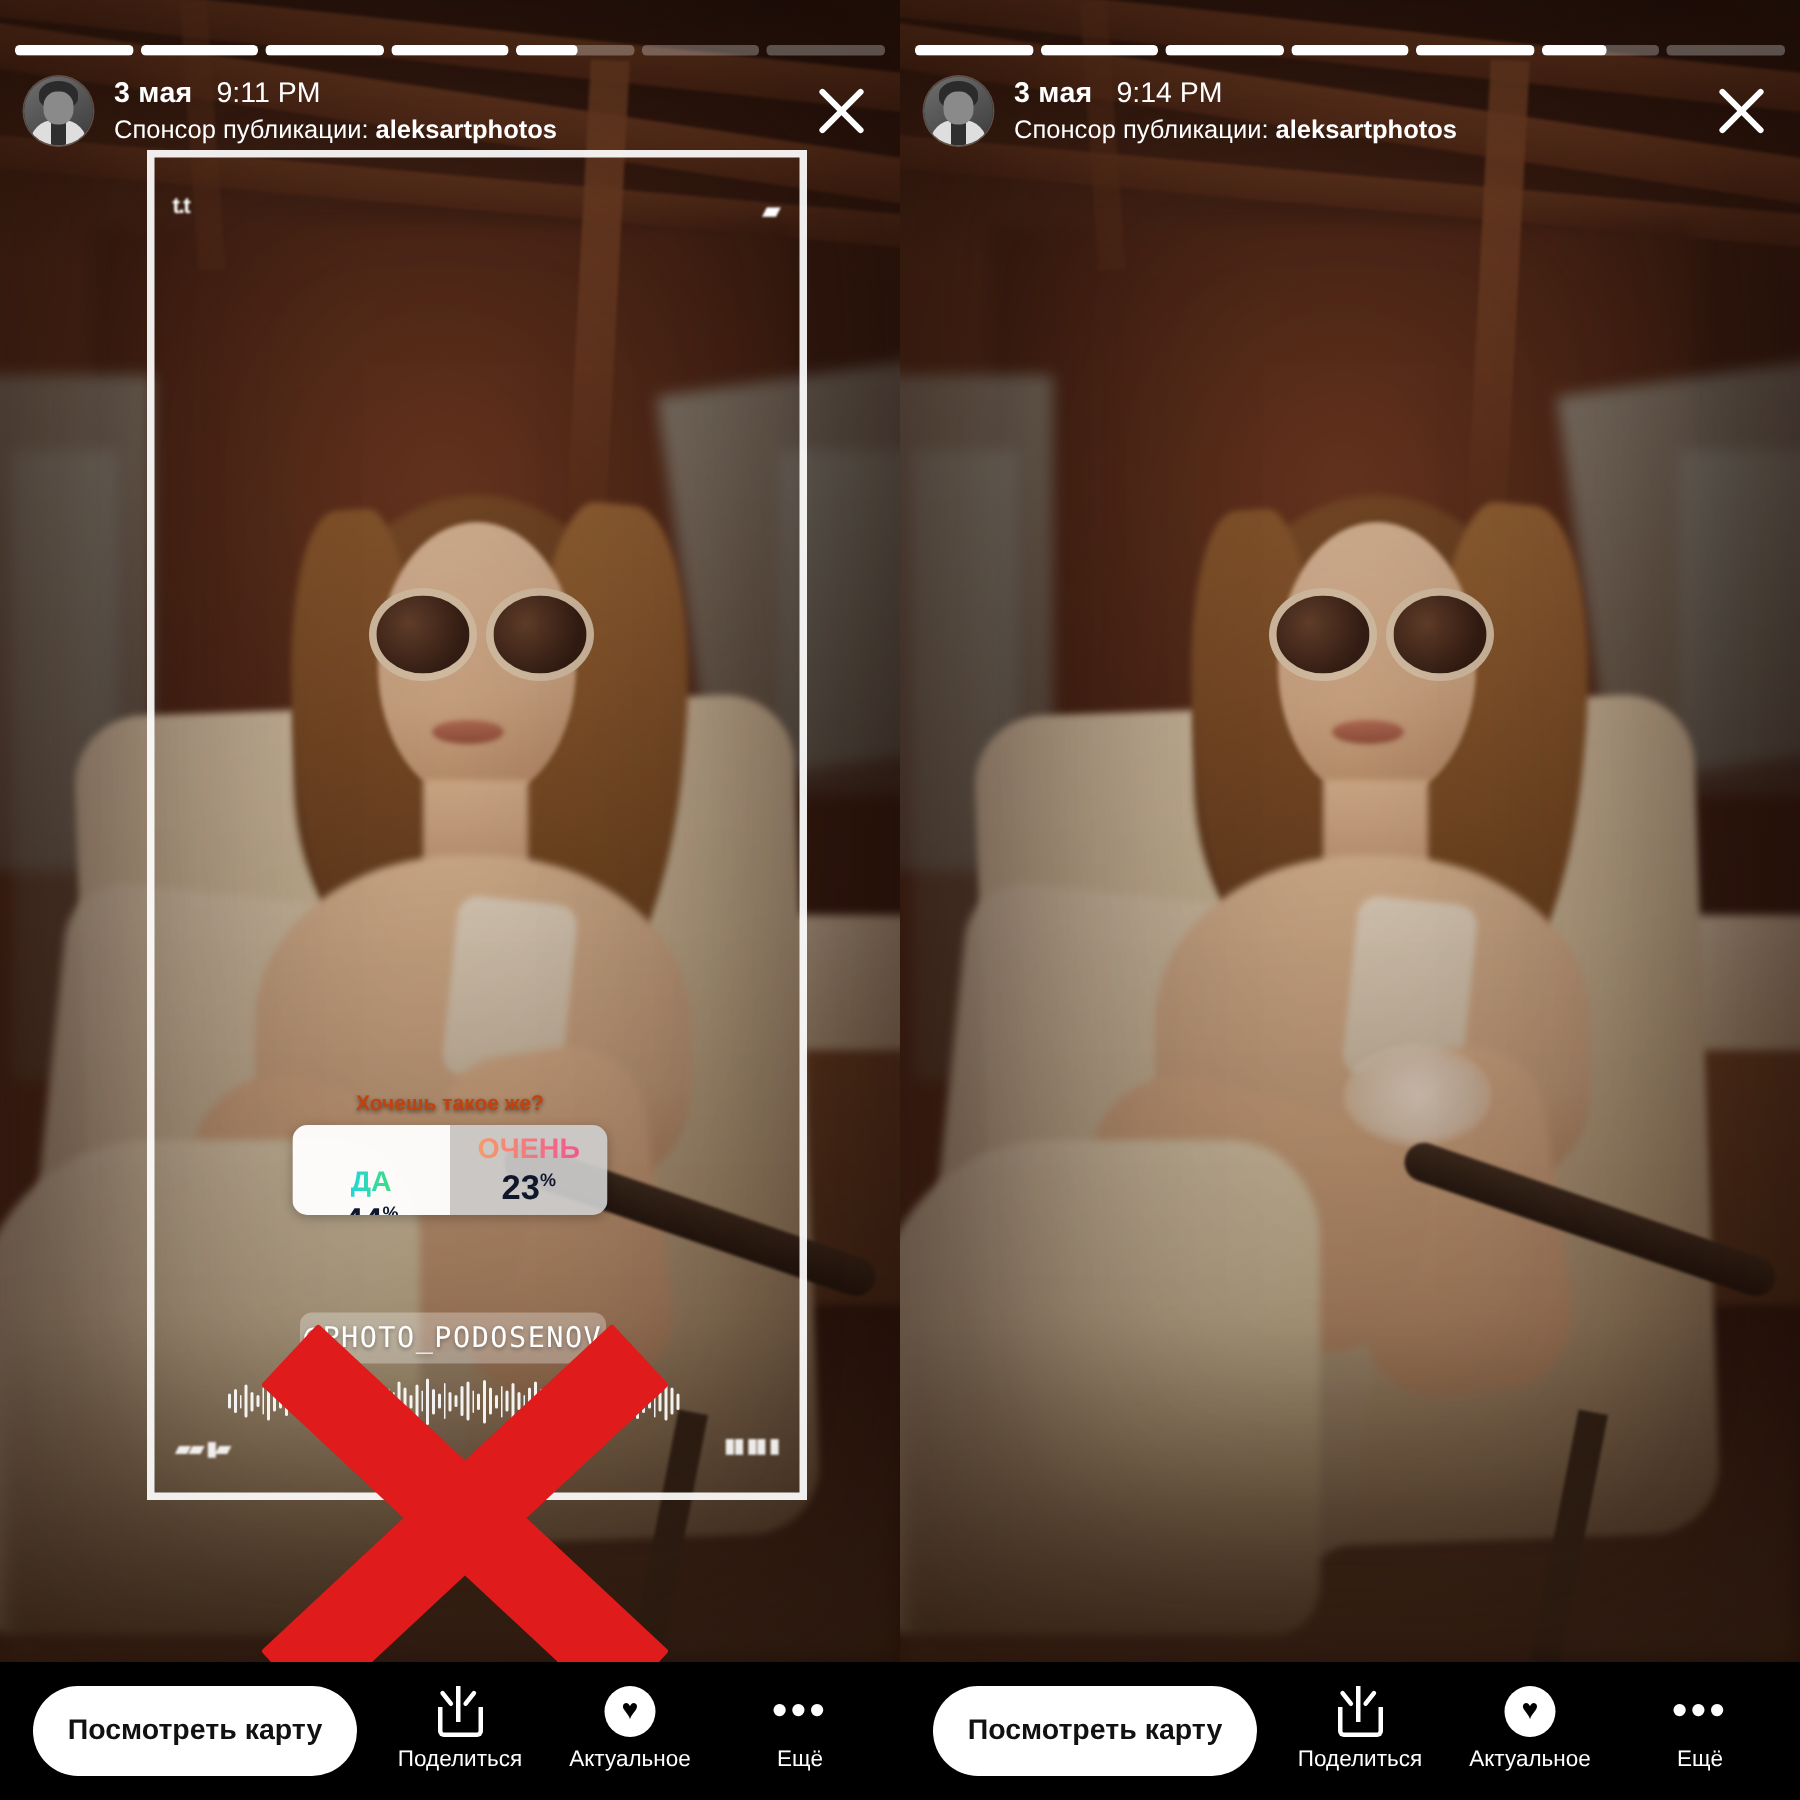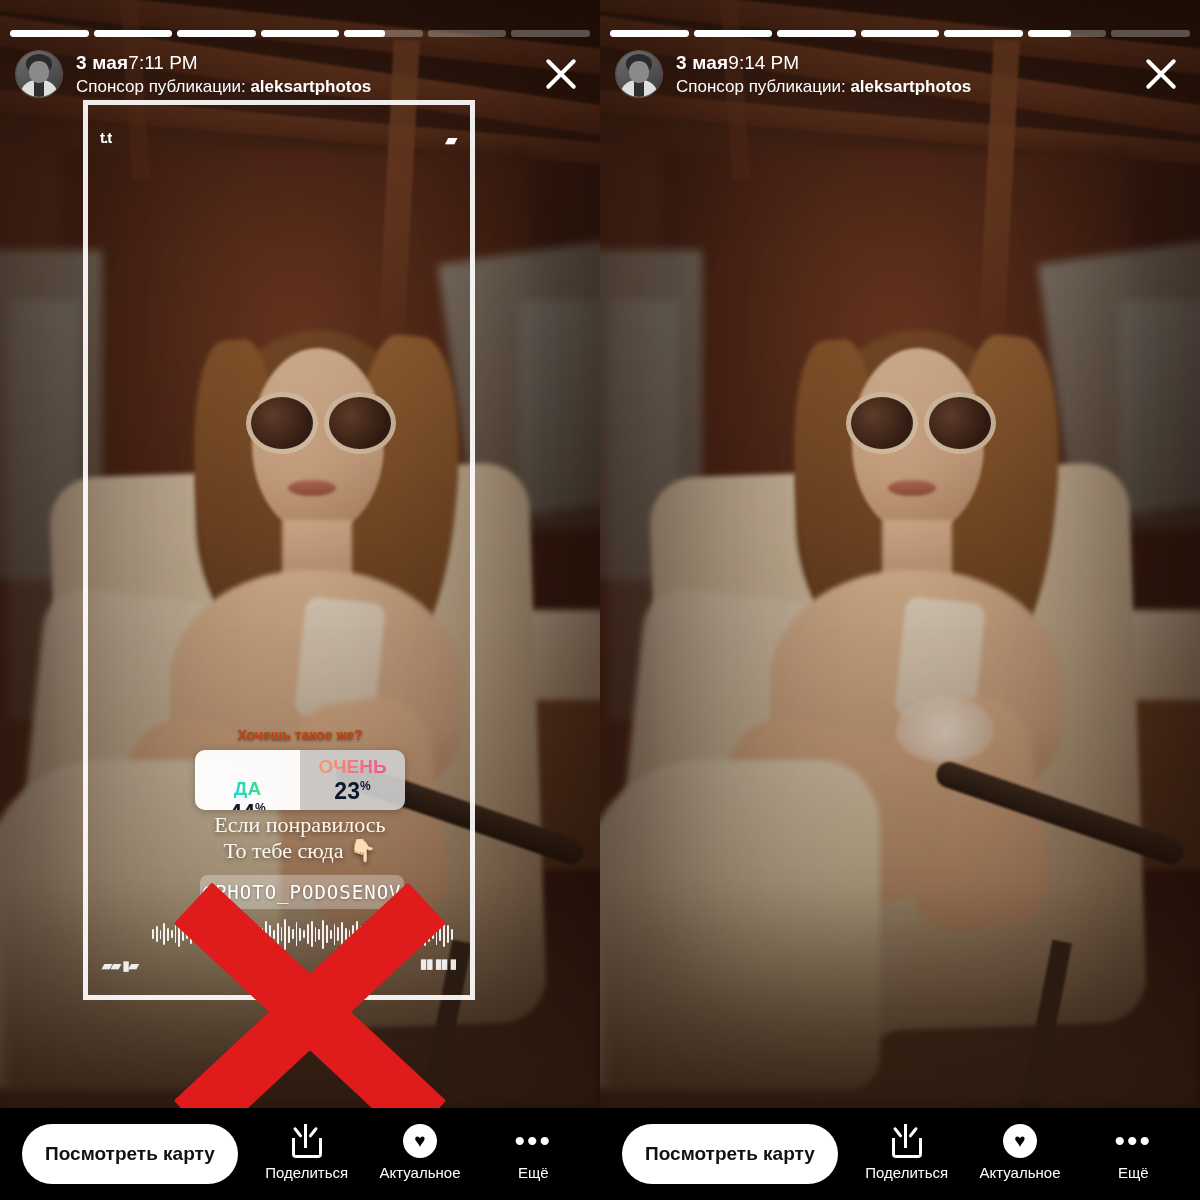--- a/index.html
+++ b/index.html
@@ -173,35 +173,35 @@
     box-shadow:0 0 0 1px rgba(255,255,255,.25);
   }
   .avatar .ah { position:absolute; left:10px; top:3px; width:26px; height:18px; border-radius:50% 50% 36% 36%;
                 background:#2b2b2b; }
   .avatar .af { position:absolute; left:13px; top:10px; width:20px; height:22px; border-radius:45%;
                 background:#8a8a8a; }
   .avatar .ab { position:absolute; left:4px; top:29px; width:38px; height:22px; border-radius:16px 16px 0 0;
                 background:#dedede; }
   .avatar .at { position:absolute; left:18px; top:29px; width:10px; height:22px; background:#2f2f2f; }
   .hdr-txt { margin-left:14px; line-height:1.22; }
-  .hdr-row1 { display:flex; align-items:baseline; gap:0; }
+  .hdr-row1 { display:flex; align-items:baseline; gap:16px; }
   .hdr-date { color:#fff; font-size:19px; font-weight:bold; letter-spacing:.2px; }
   .hdr-time { color:#fff; font-size:19px; font-weight:400; }
   .hdr-row2 { color:#fff; font-size:17px; margin-top:3px; }
   .hdr-row2 b { font-weight:bold;margin-top:45px; }
   .close-btn { margin-left:auto; width:46px; height:46px; position:relative; cursor:pointer; }
   .close-btn:before, .close-btn:after {
     content:""; position:absolute; left:3px; top:21px; width:40px; height:4px; background:#fff; border-radius:2px;
   }
   .close-btn:before { transform:rotate(45deg); }
   .close-btn:after  { transform:rotate(-45deg); }
 
   
   .white-frame {
-    position:absolute; left:83px; top:100px; width:392px; height:900px;
+    position:absolute; left:98px; top:100px; width:440px; height:900px;
     border:5px solid rgba(255,255,255,.92); z-index:20; pointer-events:none;
   }
   .tt-icon { position:absolute; color:#fff; font-size:15px; font-weight:bold; filter:blur(.6px);
              letter-spacing:-1px; }
   .tt-tl { left:12px; top:24px; }
   .tt-tr { right:14px; top:26px; }
   .tt-bl { left:14px; bottom:22px; font-size:13px; opacity:.9;}
   .tt-br { right:14px; bottom:24px; font-size:13px; opacity:.9;}
 
   
@@ -356,21 +356,21 @@
     <div class="header">
       <div class="avatar">
         <div class="ab"></div>
           <div class="at"></div>
           <div class="ah"></div>
           <div class="af"></div>
       </div>
       <div class="hdr-txt">
         <div class="hdr-row1">
           <span class="hdr-date">3 мая</span>
-          <span class="hdr-time">7:11 PM</span>
+          <span class="hdr-time">9:11 PM</span>
         </div>
         <div class="hdr-row2">
           <span>Спонсор публикации:</span>
           <b>aleksartphotos</b>
         </div>
       </div>
       <div class="close-btn"></div>
     </div>
 
     <div class="white-frame">
@@ -388,24 +388,20 @@
           <span class="poll-label">ДА</span>
           <span class="poll-pct"><span>44</span><sup>%</sup></span>
         </div>
         <div class="poll-opt b">
           <span class="poll-label">ОЧЕНЬ</span>
           <span class="poll-pct"><span>23</span><sup>%</sup></span>
         </div>
       </div>
     </div>
 
-    <div class="cta-text">
-      <span class="l1">Если понравилось</span>
-      <span class="l2">То тебе сюда 👇🏻</span>
-    </div>
 
     <div class="mention-pill mention-bottom">@PHOTO_PODOSENOV</div>
 
     <div class="waveform" id="wf-left">
         <i style="height: 10px;"></i>
         <i style="height: 16px;"></i>
         <i style="height: 9px;"></i>
         <i style="height: 22px;"></i>
         <i style="height: 13px;"></i>
         <i style="height: 8px;"></i>

